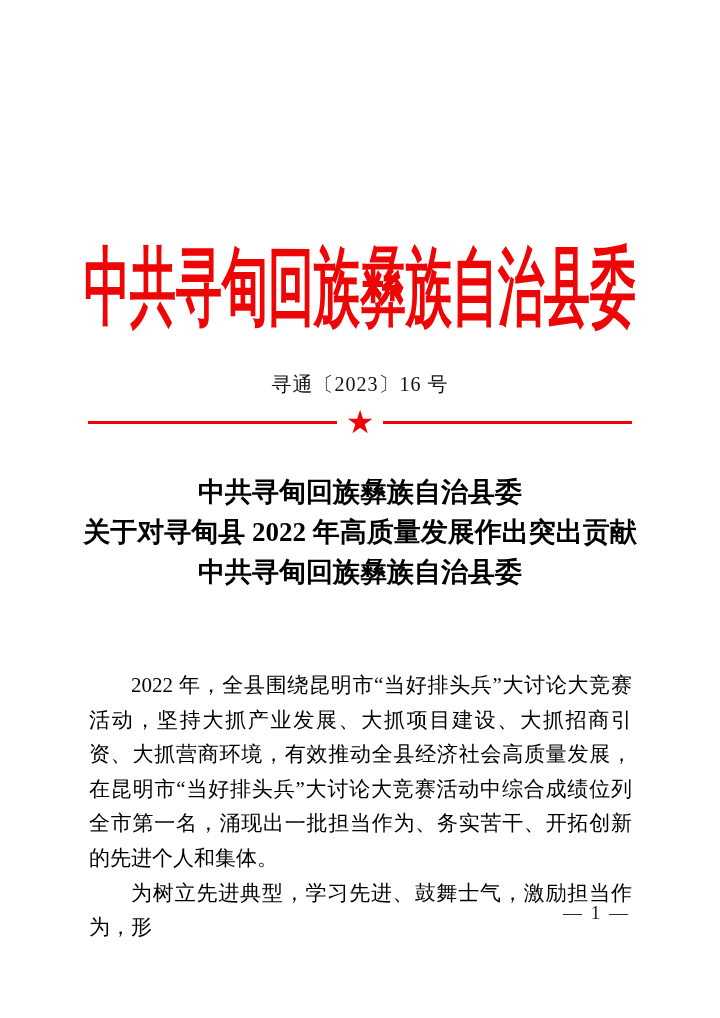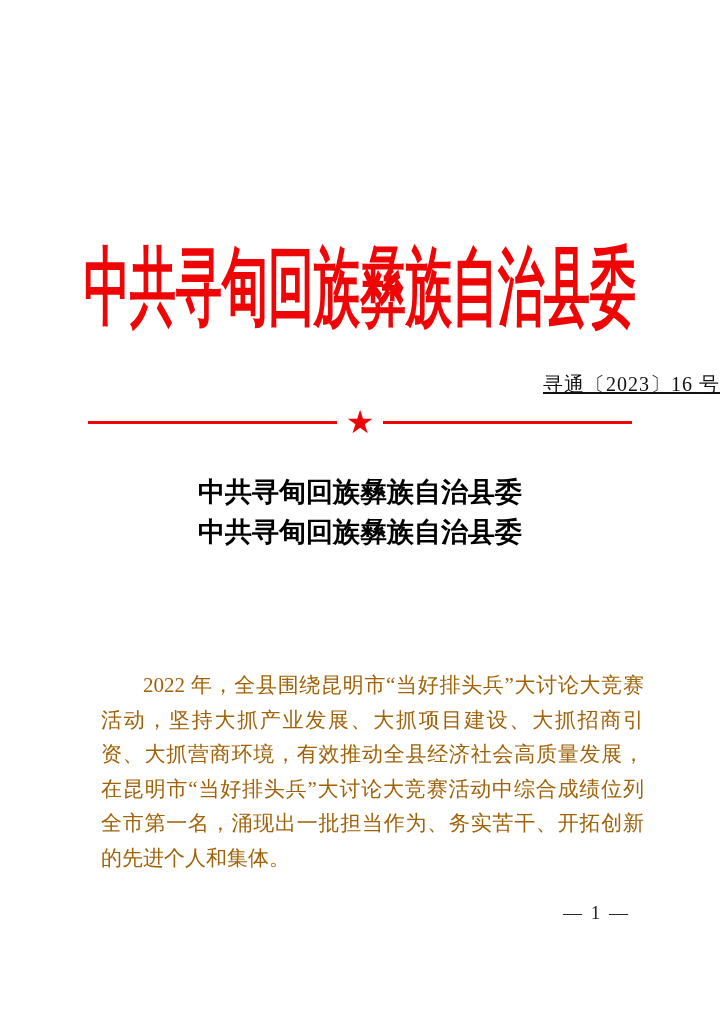--- a/index.html
+++ b/index.html
@@ -31,25 +31,24 @@
     line-height:46px;
     white-space:nowrap;
     transform:scaleY(1.85);
     transform-origin:50% 0;
     letter-spacing:0;
   }
   
   .doc-number{
     position:absolute;
     top:371px;left:0;right:0;
-    text-align:right;
+    text-align:center;
     font-size:20px;
     letter-spacing:1px;
     color:var(--ink);
-    text-decoration:underline;
   }
   
   .divider{
     position:absolute;
     top:406px;left:88px;width:544px;height:32px;
     display:flex;align-items:center;
   }
   .divider .seg{
     flex:1;height:3px;background:var(--accent);
   }
@@ -69,22 +68,21 @@
     line-height:40px;
     color:#000;
   }
   
   .body-text{
     position:absolute;
     top:668px;left:89px;width:543px;
     font-size:21px;
     line-height:34.6px;
     text-align:justify;
-    color:#a16207;
-    margin-left:12px;
+    color:#000000;
   }
   .body-text p{
     text-indent:2em;
     margin:0;
   }
   
   .page-number{
     position:absolute;
     top:902px;right:90px;
     font-size:19px;
@@ -103,22 +101,24 @@
   <div class="doc-number">寻通〔2023〕16 号</div>
 
   <div class="divider">
     <span class="seg"></span>
     <span class="star">★</span>
     <span class="seg"></span>
   </div>
 
   <div class="doc-title">
     <div>中共寻甸回族彝族自治县委</div>
+    <div>关于对寻甸县 2022 年高质量发展作出突出贡献</div>
     <div>中共寻甸回族彝族自治县委</div>
   </div>
 
   <div class="body-text">
     <p>2022 年，全县围绕昆明市“当好排头兵”大讨论大竞赛活动，坚持大抓产业发展、大抓项目建设、大抓招商引资、大抓营商环境，有效推动全县经济社会高质量发展，在昆明市“当好排头兵”大讨论大竞赛活动中综合成绩位列全市第一名，涌现出一批担当作为、务实苦干、开拓创新的先进个人和集体。</p>
+    <p>为树立先进典型，学习先进、鼓舞士气，激励担当作为，形</p>
   </div>
 
   <div class="page-number">— 1 —</div>
 
 </div>
 
 </body></html>

